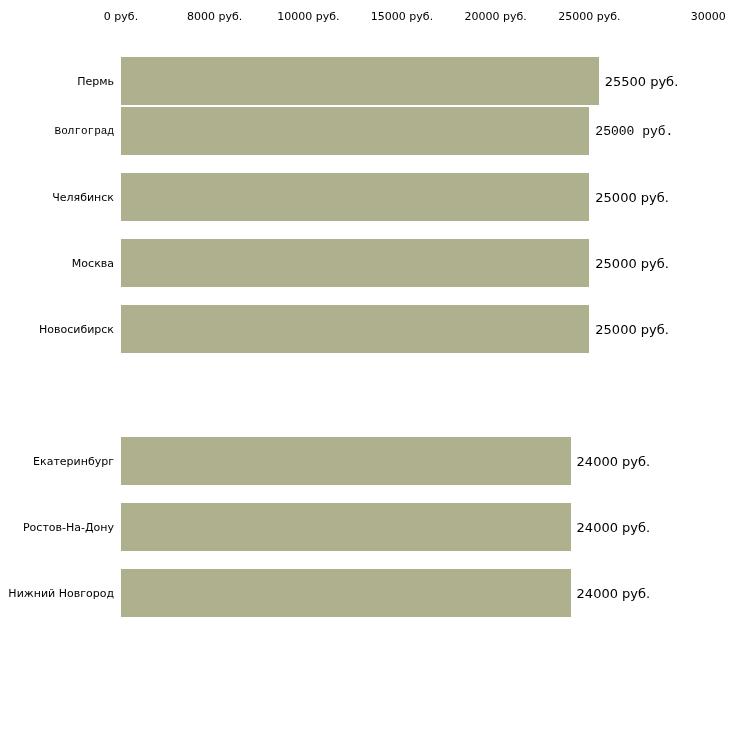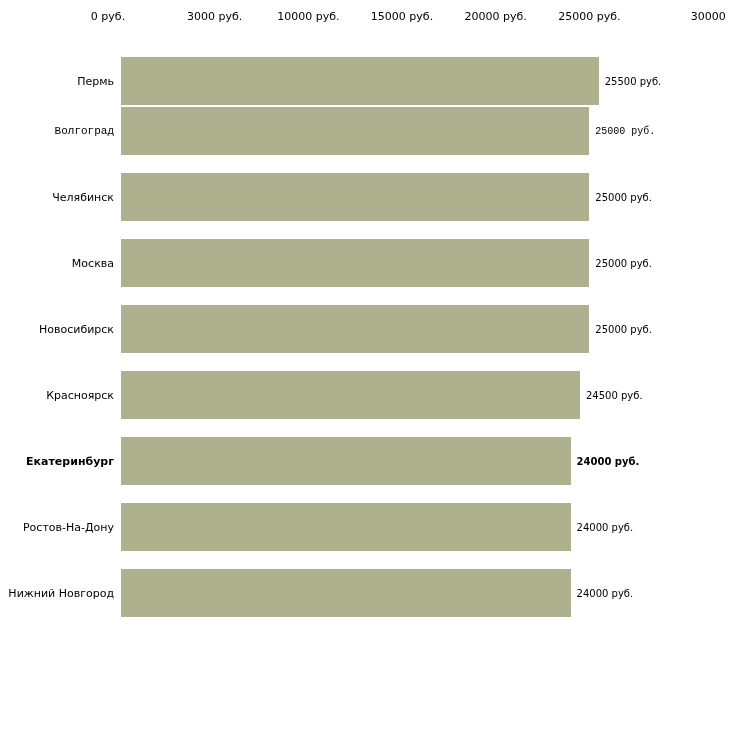--- a/index.html
+++ b/index.html
@@ -63,32 +63,32 @@
     position: absolute;
     left: 121px;
     top: 0;
     height: 64px;
     background: #aeb08e;
   }
   .bar-value {
     position: absolute;
     top: 50%;
     transform: translateY(-50%);
-    font-size: 10px;
+    font-size: 13px;
     color: #000;
     white-space: nowrap;
   }
 </style>
 </head>
 <body>
 
 <div id="chart-root">
   <div class="axis-labels">
-      <div class="axis-tick" style="left: 108px;">0 руб.</div>
-      <div class="axis-tick" style="left: 214.667px;">3000 руб.</div>
+      <div class="axis-tick" style="left: 121px;">0 руб.</div>
+      <div class="axis-tick" style="left: 214.667px;">8000 руб.</div>
       <div class="axis-tick" style="left: 308.333px;">10000 руб.</div>
       <div class="axis-tick" style="left: 402px;">15000 руб.</div>
       <div class="axis-tick" style="left: 495.667px;">20000 руб.</div>
       <div class="axis-tick" style="left: 589.333px;">25000 руб.</div>
       <div class="axis-tick" style="left: 683px; margin-left: 39px;">30000 руб.</div>
     </div>
   <div class="plot">
       <div class="row" style="top: 16px; height: 66px;">
         <div class="cat-label">Пермь</div>
         <div class="bar" style="width: 477.7px; height: 48px; top: 9px; background: rgb(174, 176, 142);"></div>
@@ -107,26 +107,21 @@
       <div class="row" style="top: 198px; height: 66px;">
         <div class="cat-label">Москва</div>
         <div class="bar" style="width: 468.333px; height: 48px; top: 9px; background: rgb(174, 176, 142);"></div>
         <div class="bar-value" style="left: 595.333px;">25000 руб.</div>
       </div>
       <div class="row" style="top: 264px; height: 66px; padding-left: 48px;">
         <div class="cat-label">Новосибирск</div>
         <div class="bar" style="width: 468.333px; height: 48px; top: 9px; background: rgb(174, 176, 142);"></div>
         <div class="bar-value" style="left: 595.333px;">25000 руб.</div>
       </div>
-      <div class="row" style="top: 330px; height: 66px;">
-        <div class="cat-label">Красноярск</div>
-        <div class="bar" style="width: 458.967px; height: 48px; top: 9px; background: rgb(174, 176, 142);"></div>
-        <div class="bar-value" style="left: 585.967px;">24500 руб.</div>
-      </div>
-      <div class="row" style="top: 396px; height: 66px; font-weight: bold;">
+      <div class="row" style="top: 396px; height: 66px;">
         <div class="cat-label">Екатеринбург</div>
         <div class="bar" style="width: 449.6px; height: 48px; top: 9px; background: rgb(174, 176, 142);"></div>
         <div class="bar-value" style="left: 576.6px;">24000 руб.</div>
       </div>
       <div class="row" style="top: 462px; height: 66px; text-decoration: underline;">
         <div class="cat-label">Ростов-На-Дону</div>
         <div class="bar" style="width: 449.6px; height: 48px; top: 9px; background: rgb(174, 176, 142);"></div>
         <div class="bar-value" style="left: 576.6px;">24000 руб.</div>
       </div>
       <div class="row" style="top: 528px; height: 66px;">

